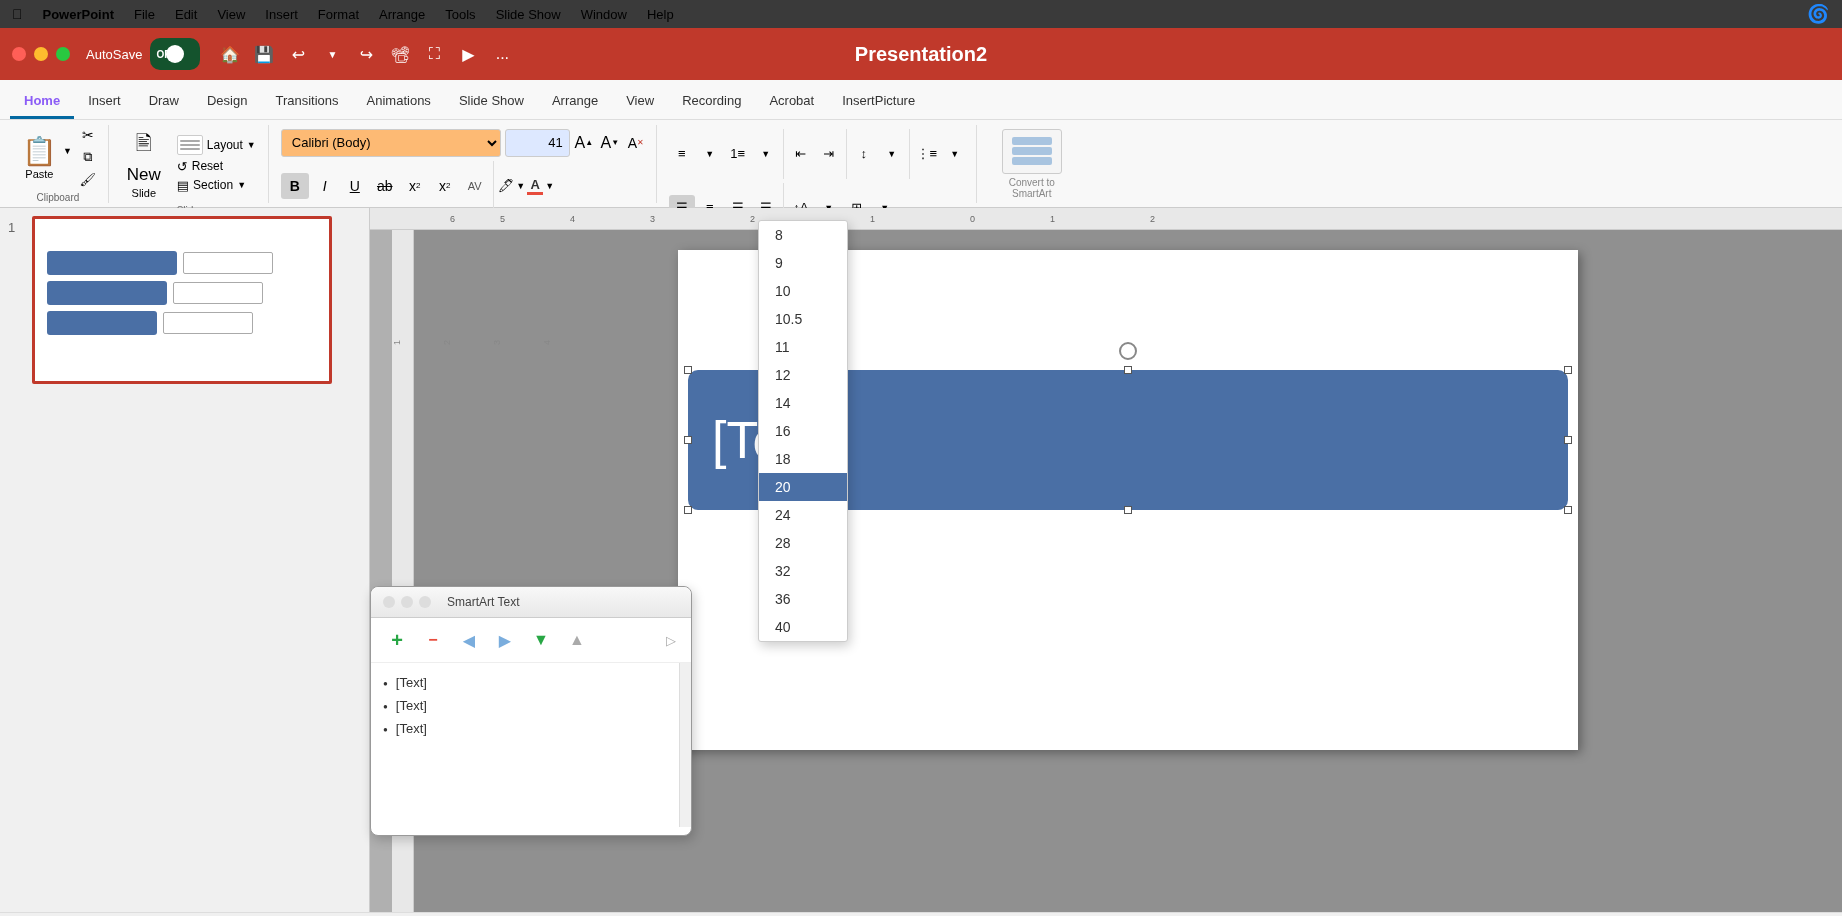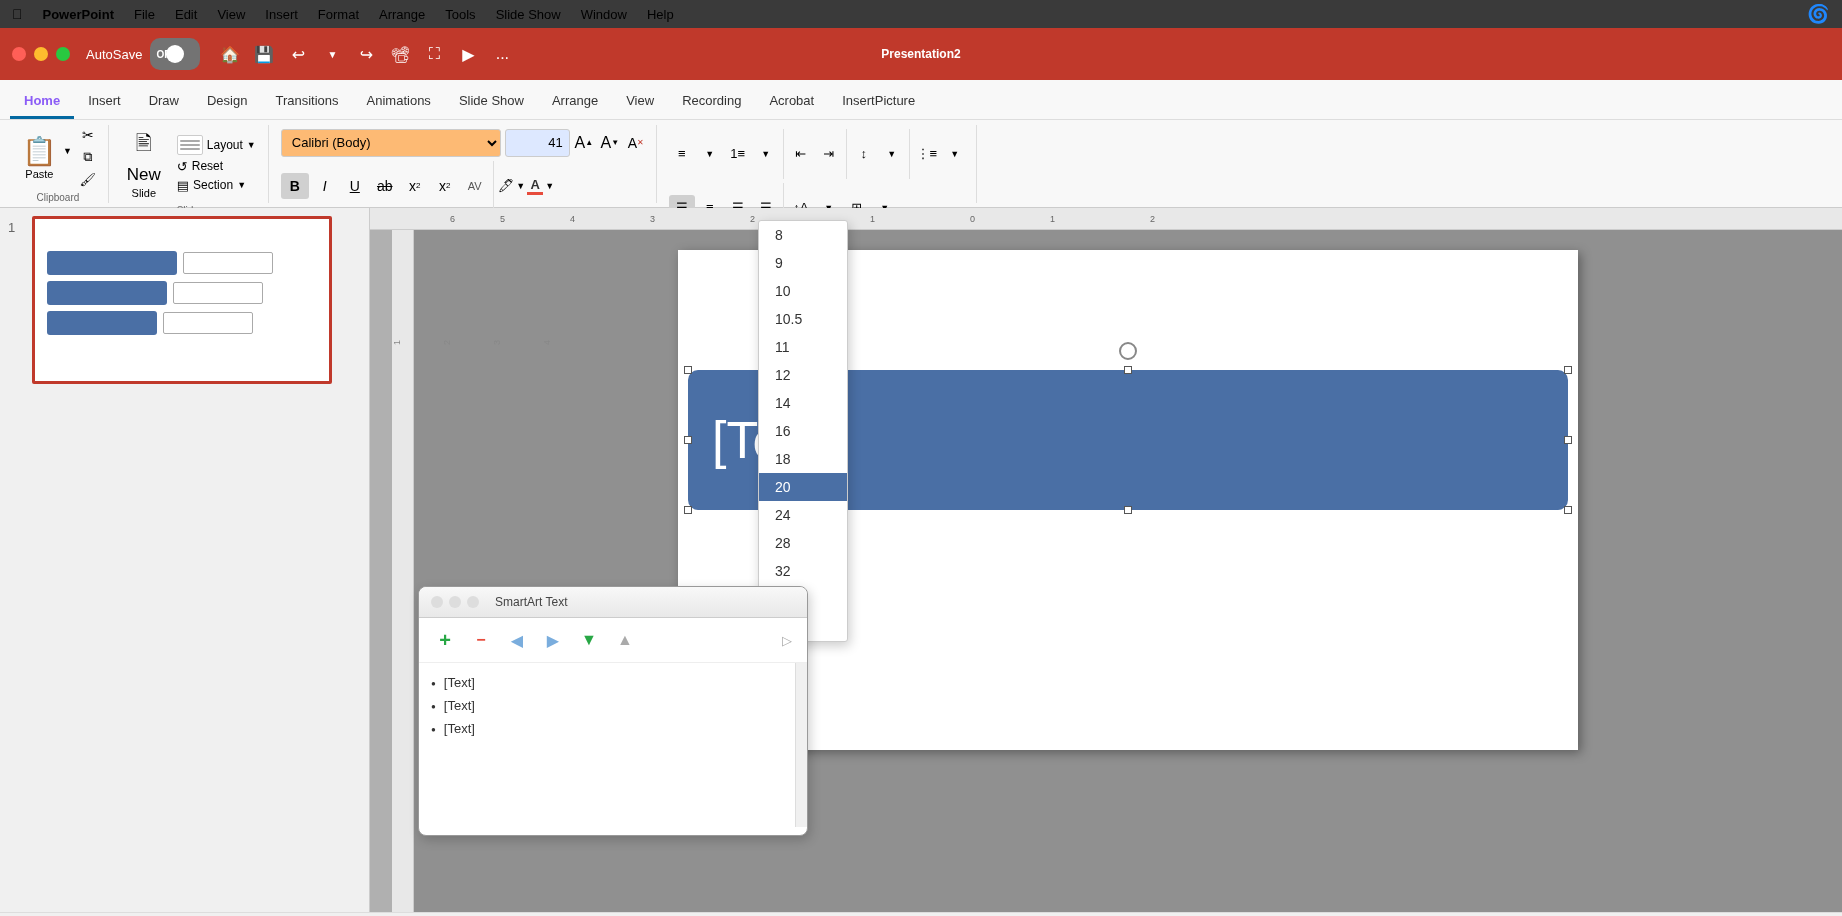--- a/index.html
+++ b/index.html
@@ -13,26 +13,26 @@
       align-items: center;
       padding: 0 12px;
       position: relative;
     }
     .window-controls { display: flex; gap: 8px; align-items: center; }
     .wc-btn { width: 14px; height: 14px; border-radius: 50%; border: none; cursor: pointer; }
     .wc-close { background: #ff5f57; }
     .wc-min { background: #febc2e; }
     .wc-max { background: #28c840; }
     .autosave-area { display: flex; align-items: center; gap: 8px; margin-left: 16px; color: white; font-size: 13px; font-weight: 500; }
-    .toggle-switch { background: #737373; border-radius: 10px; width: 50px; height: 22px; display: flex; align-items: center; padding: 16px; position: relative; cursor: pointer; }
+    .toggle-switch { background: #14532d; border-radius: 10px; width: 50px; height: 22px; display: flex; align-items: center; padding: 16px; position: relative; cursor: pointer; }
     .toggle-knob { width: 18px; height: 18px; border-radius: 50%; background: white; margin-left: auto; }
     .toggle-label { font-size: 10px; color: white; position: absolute; left: 6px; font-weight: bold; }
     .toolbar-icons { display: flex; align-items: center; gap: 6px; margin-left: 16px; color: white; }
     .toolbar-icon { width: 28px; height: 28px; display: flex; align-items: center; justify-content: center; font-size: 16px; color: white; cursor: pointer; }
-    .title-center { position: absolute; left: 50%; transform: translateX(-50%); color: white; font-size: 12px; font-weight: 700; }
+    .title-center { position: absolute; left: 50%; transform: translateX(-50%); color: white; font-size: 20px; font-weight: 700; }
 
     
     .ribbon-tabs {
       background: #f8f8f8;
       border-bottom: 1px solid #ddd;
       display: flex;
       padding: 0 10px;
       height: 40px;
       align-items: flex-end;
     }
@@ -423,20 +423,33 @@
       <button class="icon-btn">☰</button>
       <span class="toolbar-divider"></span>
       <button class="icon-btn">↕A</button>
       <button class="icon-btn" style="font-size:9px;">▼</button>
       <button class="icon-btn">⊞</button>
       <button class="icon-btn" style="font-size:9px;">▼</button>
     </div>
     <div class="ribbon-group-label">Paragraph</div>
   </div>
 
+  <div style="display:flex; flex-direction:column; align-items:center; justify-content:center; padding:4px 16px; height:78px;">
+    <div style="width:60px; height:48px; border:1px solid #ccc; border-radius:3px; display:flex; align-items:center; justify-content:center; background: #f5f5f5; cursor:pointer;">
+      <div style="display:flex; flex-direction:column; gap:2px; padding:4px;">
+        <div style="width:40px; height:8px; background: #a8c4e0; border-radius:2px;"></div>
+        <div style="width:40px; height:8px; background: #a8c4e0; border-radius:2px;"></div>
+        <div style="width:40px; height:8px; background: #a8c4e0; border-radius:2px;"></div>
+      </div>
+    </div>
+    <div style="font-size:10px; color:#888; text-align:center; margin-top:3px; cursor:pointer; width:70px;">
+      <span>Convert to
+SmartArt</span>
+    </div>
+  </div>
 </div>
 
 <div class="main-area">
 
   <div class="slide-panel">
     <div class="slide-thumbnail">
       <span class="slide-number">1</span>
       <div class="slide-thumb">
         <div style="display:flex; flex-direction:column; gap:6px; padding-top: 20px;">
           <div style="display:flex; gap:6px; align-items:center;">
@@ -501,21 +514,21 @@
             <div style="width:100%; height:100%; background:#4a6fa5; border-radius:10px; display:flex; align-items:center; padding:0 24px;">
               <span style="color:white; font-size:52px; font-weight:400;">[Text]</span>
             </div>
           </div>
         </div>
       </div>
     </div>
   </div>
 </div>
 
-<div class="smartart-panel" style="position:fixed; bottom:80px; left:370px; width:390px; height:250px; z-index:300;margin-left:48px;">
+<div class="smartart-panel" style="position:fixed; bottom:80px; left:370px; width:322px; height:250px; z-index:300;">
   <div class="smartart-title-bar">
     <div class="sa-controls">
       <div class="sa-btn sa-close"></div>
       <div class="sa-btn sa-min"></div>
       <div class="sa-btn sa-max"></div>
     </div>
     <span class="sa-title">SmartArt Text</span>
   </div>
   <div class="sa-toolbar">
     <button class="sa-tool-btn" style="color:#28a745; font-size:20px; font-weight:bold;">+</button>

